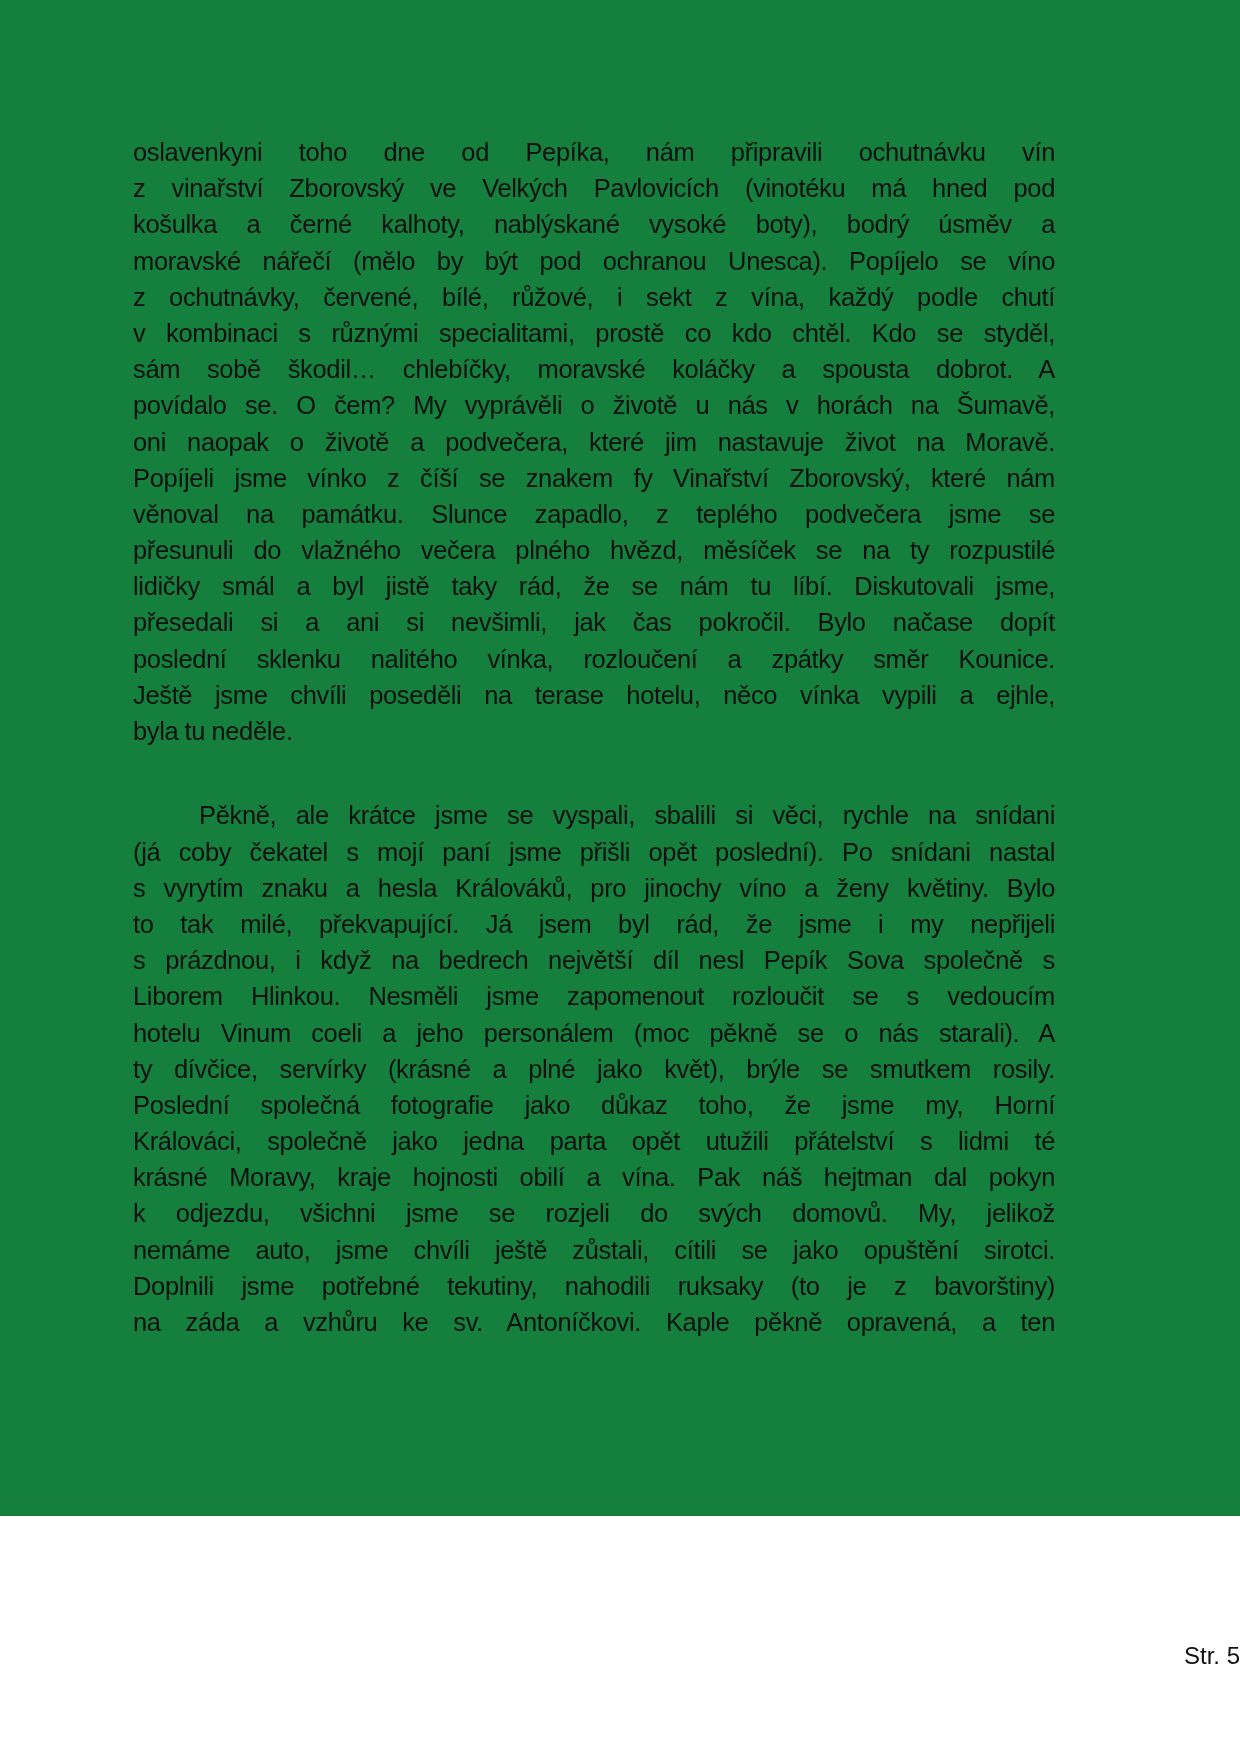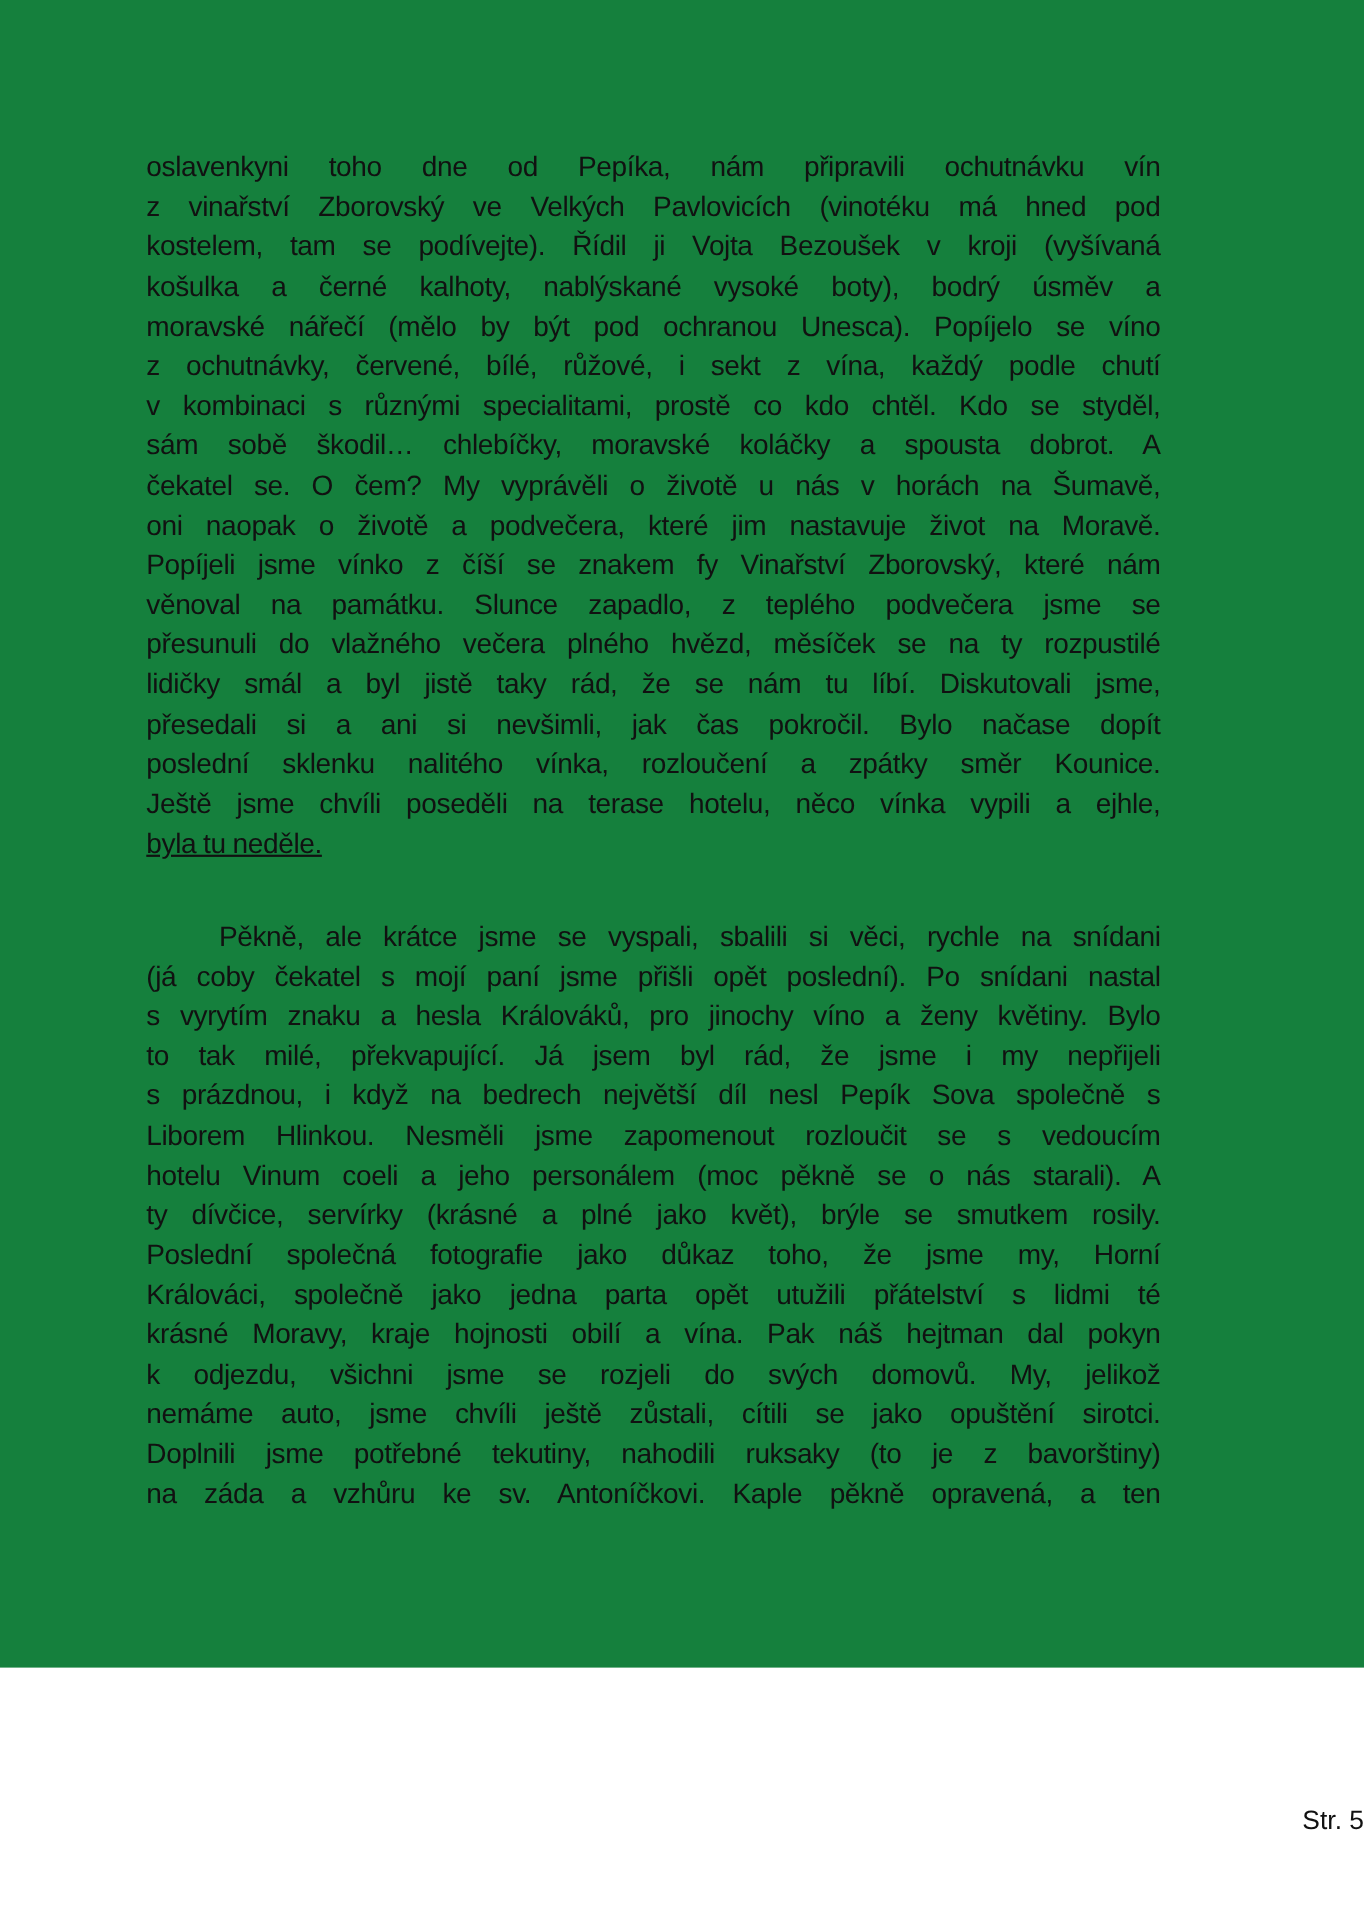--- a/index.html
+++ b/index.html
@@ -38,21 +38,20 @@
       font-size: 25.5px;
       white-space: nowrap;
       text-align: justify;
       text-align-last: justify;
       letter-spacing: -0.35px;
       word-spacing: -0.5px;
     }
     .line.last {
       text-align: left;
       text-align-last: left;
-      text-decoration: underline;
     }
     .line.indent {
       padding-left: 66px;
       margin-top: 12px;
     }
     .paragraph-gap {
       height: 36.2px;
     }
     .page-number {
       position: absolute;
@@ -67,27 +66,26 @@
   </style>
 </head>
 <body>
 
 <div class="page">
   <div class="text-block">
 
     <div class="paragraph">
       <span class="line">oslavenkyni toho dne od Pepíka, nám připravili ochutnávku vín</span>
       <span class="line">z vinařství Zborovský ve Velkých Pavlovicích (vinotéku má hned pod</span>
-      <span class="line">kostelem, tam se podívejte). Řídil ji Vojta Bezoušek v kroji (vyšívaná</span>
       <span class="line">košulka a černé kalhoty, nablýskané vysoké boty), bodrý úsměv a</span>
       <span class="line">moravské nářečí (mělo by být pod ochranou Unesca).  Popíjelo se víno</span>
       <span class="line">z ochutnávky, červené, bílé, růžové, i sekt z vína, každý podle chutí</span>
       <span class="line">v kombinaci s různými specialitami, prostě co kdo chtěl. Kdo se styděl,</span>
       <span class="line">sám sobě škodil… chlebíčky, moravské koláčky a spousta dobrot. A</span>
-      <span class="line">čekatel se. O čem? My vyprávěli o životě u nás v horách na Šumavě,</span>
+      <span class="line">povídalo se. O čem? My vyprávěli o životě u nás v horách na Šumavě,</span>
       <span class="line">oni naopak o životě a podvečera, které jim nastavuje život na Moravě.</span>
       <span class="line">Popíjeli jsme vínko z číší se znakem fy Vinařství Zborovský, které nám</span>
       <span class="line">věnoval na památku. Slunce zapadlo, z teplého podvečera jsme se</span>
       <span class="line">přesunuli do vlažného večera plného hvězd, měsíček se na ty rozpustilé</span>
       <span class="line">lidičky smál a byl jistě taky rád, že se nám tu líbí. Diskutovali jsme,</span>
       <span class="line">přesedali si a ani si nevšimli, jak čas pokročil. Bylo načase dopít</span>
       <span class="line">poslední sklenku nalitého vínka, rozloučení a zpátky směr Kounice.</span>
       <span class="line">Ještě jsme chvíli poseděli na terase hotelu, něco vínka vypili a ejhle,</span>
       <span class="line last">byla tu neděle.</span>
     </div>

